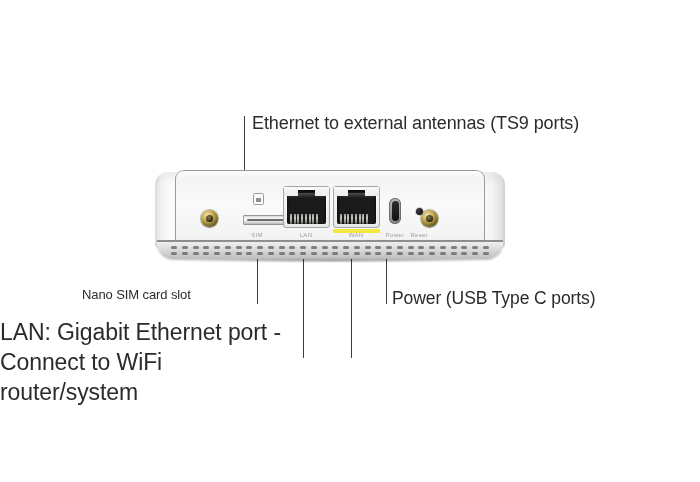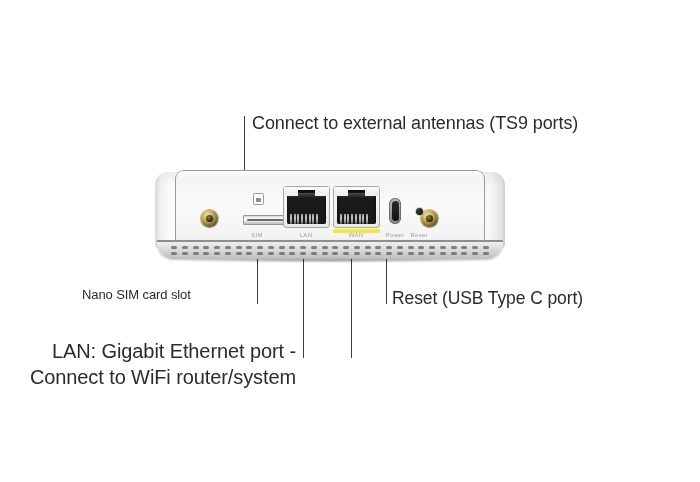--- a/index.html
+++ b/index.html
@@ -43,23 +43,23 @@
     white-space: nowrap;
   }
   #callout-power {
     left: 392px;
     top: 287px;
     font-size: 17.5px;
     white-space: nowrap;
   }
   #callout-lan {
     right: 404px;
-    top: 338px;
-    text-align: right;
-    font-size: 20px;
+    top: 318px;
+    text-align: left;
+    font-size: 23px;
   }
   #callout-wan {
     left: 355px;
     top: 318px;
     text-align: left;
     font-size: 17.5px;
   }
 
   
   .leader {
@@ -315,25 +315,25 @@
   #lbl-lan   { left: 151px; }
   #lbl-wan   { left: 201px; }
   #lbl-power { left: 240px; }
   #lbl-reset { left: 264px; }
 </style>
 </head>
 <body>
 
 <div id="stage">
 
-  <div class="callout" id="callout-antennas">Connect to external antennas (TS9 ports)</div>
+  <div class="callout" id="callout-antennas">Ethernet to external antennas (TS9 ports)</div>
 
   <div class="callout" id="callout-sim">Nano SIM card slot</div>
 
-  <div class="callout" id="callout-power">Reset (USB Type C port)</div>
+  <div class="callout" id="callout-power">Power (USB Type C ports)</div>
 
   <div class="callout" id="callout-lan">LAN: Gigabit Ethernet port -
 Connect to WiFi router/system</div>
 
 
   <div class="leader v" style="left:244px; top:116px; height:56px;"></div>
   <div class="leader h" style="left:209px; top:171px; width:219px;"></div>
   <div class="leader v" style="left:209px; top:171px; height:39px;"></div>
   <div class="leader v" style="left:428px; top:171px; height:39px;"></div>
 

